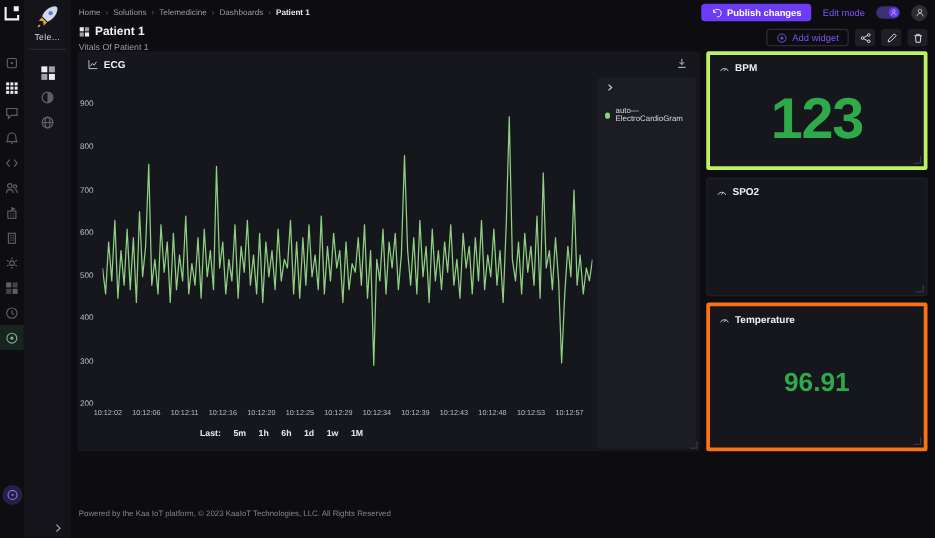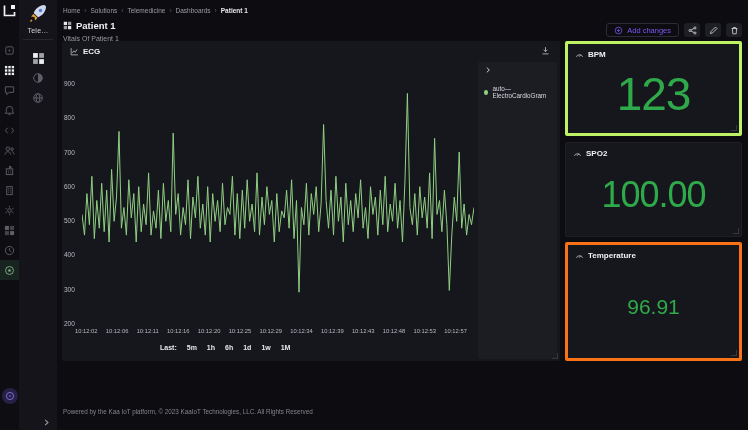--- a/index.html
+++ b/index.html
@@ -56,21 +56,21 @@
   .xaxis{position:absolute;left:13px;top:287px;width:392px;display:flex;justify-content:space-between}
   .xaxis span{font-size:5.8px;color:#b9b9c1;white-space:nowrap}
   .ranges{position:absolute;left:98px;top:303px;display:flex;align-items:center;gap:10px;font-size:7px;font-weight:bold;color:#e8e8ec}
   .ranges .opt{cursor:pointer}
   .legendpanel{position:absolute;left:416px;top:21px;width:79px;height:297px;background:var(--panel2);border-radius:2px}
   .lchev{position:absolute;left:6px;top:4px;color:#d4d4da;cursor:pointer}
   .litem{position:absolute;left:6px;top:23px;display:flex;align-items:center;gap:4px;cursor:pointer}
   .ldot{width:5px;height:5px;border-radius:50%;background:var(--chart-green)}
   .litem span{font-size:6.3px;color:#d8d8de}
   .statp .phead{left:7px;top:6px}
-  .statval{position:absolute;left:0;right:0;top:10px;bottom:0;display:flex;align-items:center;justify-content:center;font-weight:normal;color:var(--green);letter-spacing:-1px}
+  .statval{position:absolute;left:0;right:0;top:10px;bottom:0;display:flex;align-items:center;justify-content:center;font-weight:bold;color:var(--green);letter-spacing:-1px}
   .bpm{left:503px;top:7px;width:177px;height:95px;border:3px solid #bef264}
   .spo2{left:503px;top:108px;width:177px;height:95px;border:1px solid #1f2026}
   .temp{left:503px;top:208px;width:177px;height:119px;border:3px solid #f97316}
   .bpm .statval{font-size:46px}
   .spo2 .statval{font-size:36px}
   .temp .statval{font-size:21px;letter-spacing:0}
   .corner{position:absolute;right:2px;bottom:2px;width:6px;height:6px;border-right:1px solid #3f3f48;border-bottom:1px solid #3f3f48;opacity:.8}
   .footer{position:absolute;left:6px;top:408px;font-size:6.3px;color:#83838c}
 </style>
 </head>
@@ -312,36 +312,57 @@
     <div class="topbar">
       <span class="bc">Home</span>
       <span class="bcsep">›</span>
       <span class="bc">Solutions</span>
       <span class="bcsep">›</span>
       <span class="bc">Telemedicine</span>
       <span class="bcsep">›</span>
       <span class="bc">Dashboards</span>
       <span class="bcsep">›</span>
       <span class="bc cur">Patient 1</span>
+      <div class="topright">
+        <button class="pubbtn">
+          <svg class="i" width="9" height="9">
+              <use href="#undo"></use>
+            </svg>
+          <span>Publish changes</span>
+        </button>
+        <span class="editlbl">Edit mode</span>
+        <div class="toggle">
+          <div class="knob">
+              <svg class="i" width="6" height="6">
+                <use href="#person"></use>
+              </svg>
+            </div>
+        </div>
+        <div class="avatar">
+            <svg class="i" width="8" height="8">
+              <use href="#person"></use>
+            </svg>
+          </div>
+      </div>
     </div>
 
     <div class="titlebar">
       <div class="trow">
         <svg class="i" width="9" height="9" style="color:#e8e8ee">
             <use href="#dashb"></use>
           </svg>
         <span class="ttl">Patient 1</span>
       </div>
       <div class="subttl">Vitals Of Patient 1</div>
       <div class="tright">
         <button class="addw">
           <svg class="i" width="9" height="9">
               <use href="#plusc"></use>
             </svg>
-          <span>Add changes</span>
+          <span>Add widget</span>
         </button>
         <button class="iconbtn">
             <svg class="i" width="9" height="9">
               <use href="#share"></use>
             </svg>
           </button>
         <button class="iconbtn">
             <svg class="i" width="9" height="9">
               <use href="#pencil"></use>
             </svg>
@@ -437,21 +458,20 @@
         <div class="corner"></div>
       </div>
 
       <div class="panel statp spo2">
         <div class="phead">
           <svg class="i picn" width="9" height="9">
               <use href="#gauge"></use>
             </svg>
           <span>SPO2</span>
         </div>
-        <div class="statval">100.00</div>
         <div class="corner"></div>
       </div>
 
       <div class="panel statp temp">
         <div class="phead">
           <svg class="i picn" width="9" height="9">
               <use href="#gauge"></use>
             </svg>
           <span>Temperature</span>
         </div>

